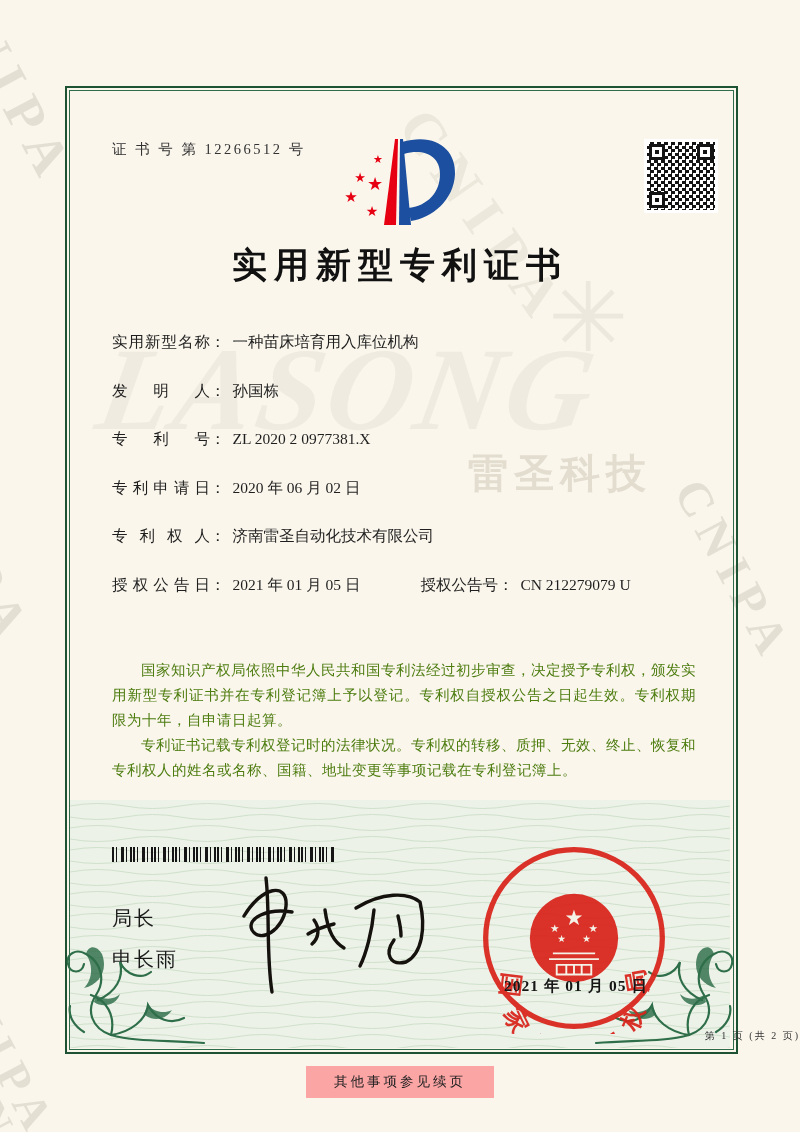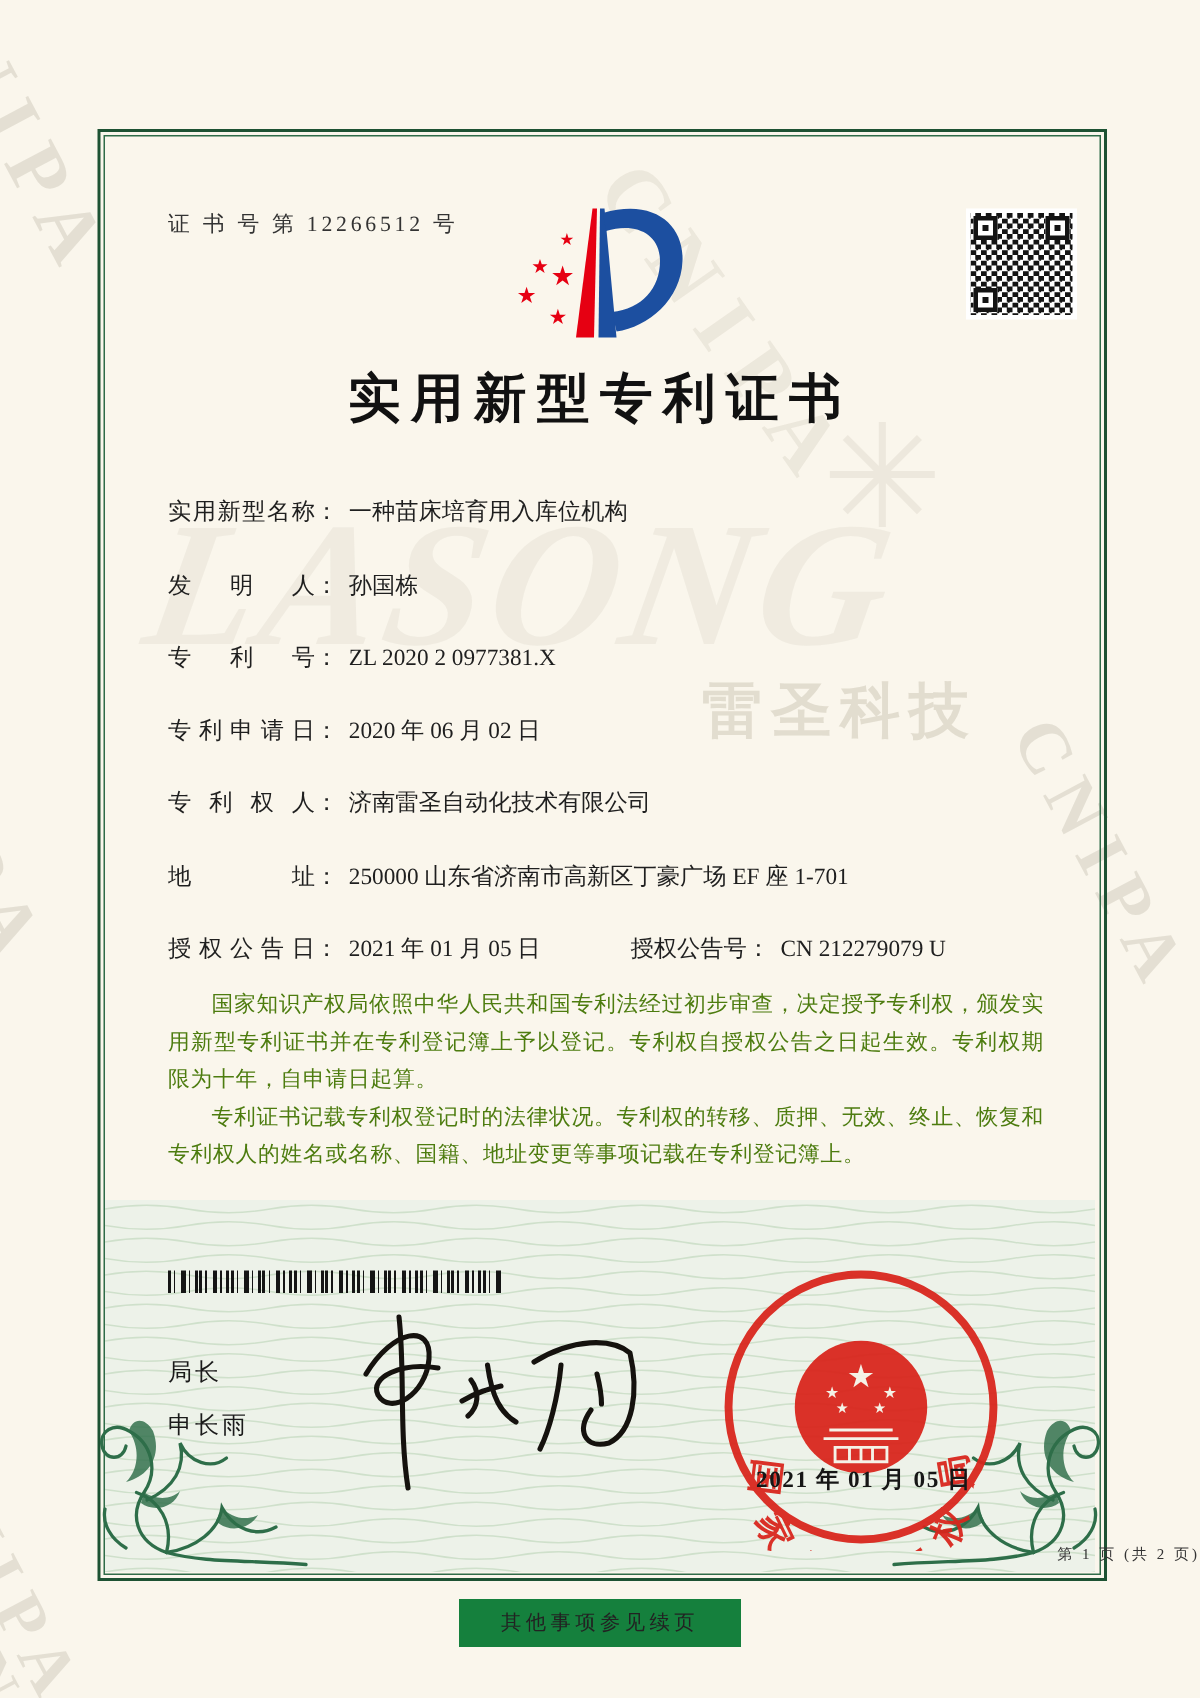--- a/index.html
+++ b/index.html
@@ -62,33 +62,33 @@
 
   
   .barcode{position:absolute;left:112px;top:847px;width:224px;height:15px;z-index:3;
     background:repeating-linear-gradient(90deg,
       #151515 0 2px, transparent 2px 4px,
       #151515 4px 5px, transparent 5px 9px,
       #151515 9px 12px, transparent 12px 14px,
       #151515 14px 15px, transparent 15px 18px,
       #151515 18px 20px, transparent 20px 21px);}
   .signer{position:absolute;left:112px;top:905px;z-index:3;font-family:"Liberation Sans",sans-serif;
-          font-size:16px;letter-spacing:2px;color:#1a1a1a;}
+          font-size:20px;letter-spacing:2px;color:#1a1a1a;}
   .signer div{margin-bottom:14px;}
   .signature{position:absolute;left:222px;top:868px;width:215px;height:128px;z-index:3;}
   .signature path{fill:none;stroke:#15120e;stroke-width:3.4;stroke-linecap:round;stroke-linejoin:round;}
 
   .seal{position:absolute;left:478px;top:842px;width:192px;height:192px;z-index:4;opacity:.94;}
   .seal-date{position:absolute;left:486px;top:976px;width:180px;z-index:5;text-align:center;
              font-size:15.5px;font-weight:bold;letter-spacing:1px;color:#161616;}
 
   .page-info{position:absolute;left:0;top:1029px;width:100%;text-align:right;z-index:3;
              font-size:10px;letter-spacing:2px;color:#333;}
   .note-box{position:absolute;left:50%;top:1066px;transform:translateX(-50%);z-index:3;
-            background:#15803d;padding:7px 28px;font-size:13.5px;letter-spacing:3px;color:#222;}
+            background:#fca5a5;padding:7px 28px;font-size:13.5px;letter-spacing:3px;color:#222;}
 </style>
 </head>
 <body>
 
 <div class="page">
 
   <span class="wm wm-tl">CNIPA</span>
   <span class="wm wm-logo">CNIPA</span>
   <span class="wm wm-ml">CNIPA</span>
   <span class="wm wm-bl">CNIPA</span>
@@ -196,23 +196,20 @@
     <div class="frow">
       <span class="f-label">专利号</span><span class="f-colon">：</span><span class="f-value">ZL 2020 2 0977381.X</span>
     </div>
     <div class="frow">
       <span class="f-label">专利申请日</span><span class="f-colon">：</span><span class="f-value">2020 年 06 月 02 日</span>
     </div>
     <div class="frow">
       <span class="f-label">专利权人</span><span class="f-colon">：</span><span class="f-value">济南雷圣自动化技术有限公司</span>
     </div>
     <div class="frow">
-      <span class="f-label">地址</span><span class="f-colon">：</span><span class="f-value">250000 山东省济南市高新区丁豪广场 EF 座 1-701</span>
-    </div>
-    <div class="frow">
       <span class="f-label">授权公告日</span><span class="f-colon">：</span><span class="f-value">2021 年 01 月 05 日</span><span class="pair2"><span>授权公告号</span><span class="f-colon">：</span><span class="f-value">CN 212279079 U</span></span>
     </div>
   </div>
 
   <div class="paras">
     <p>国家知识产权局依照中华人民共和国专利法经过初步审查，决定授予专利权，颁发实用新型专利证书并在专利登记簿上予以登记。专利权自授权公告之日起生效。专利权期限为十年，自申请日起算。</p>
     <p>专利证书记载专利权登记时的法律状况。专利权的转移、质押、无效、终止、恢复和专利权人的姓名或名称、国籍、地址变更等事项记载在专利登记簿上。</p>
   </div>
 
   <div class="barcode"></div>

